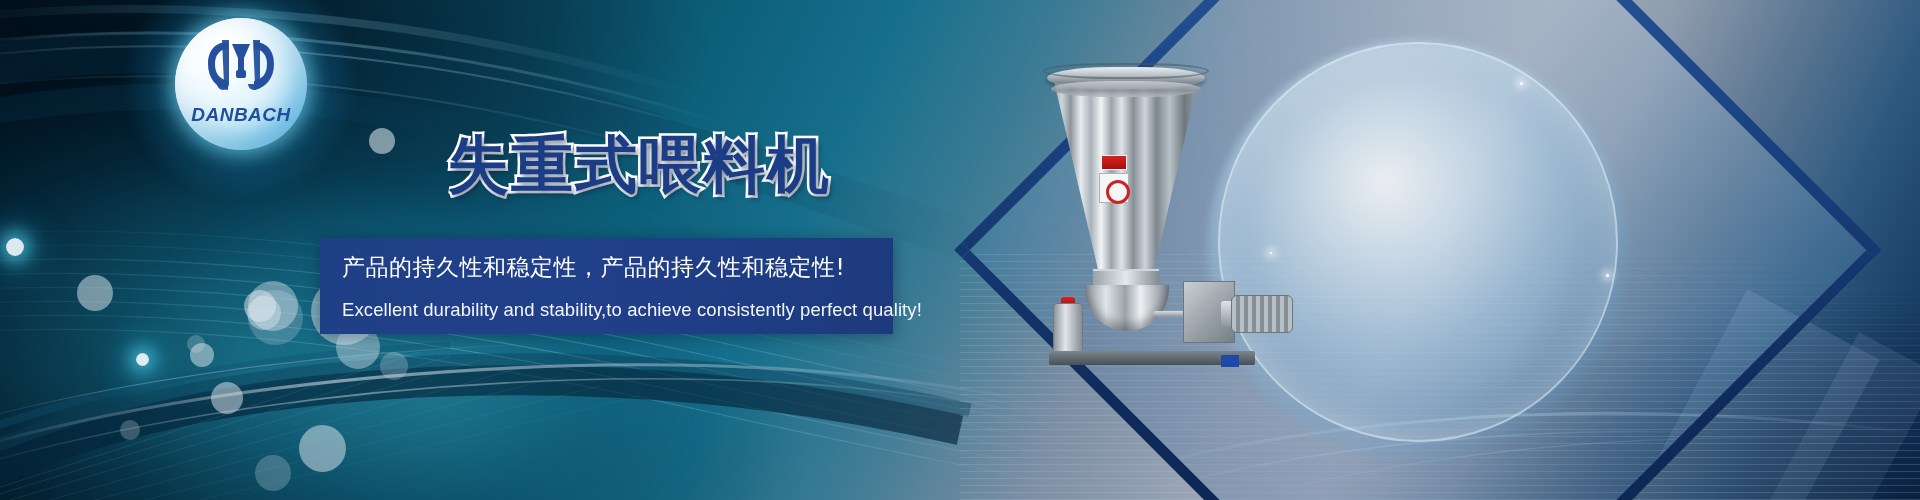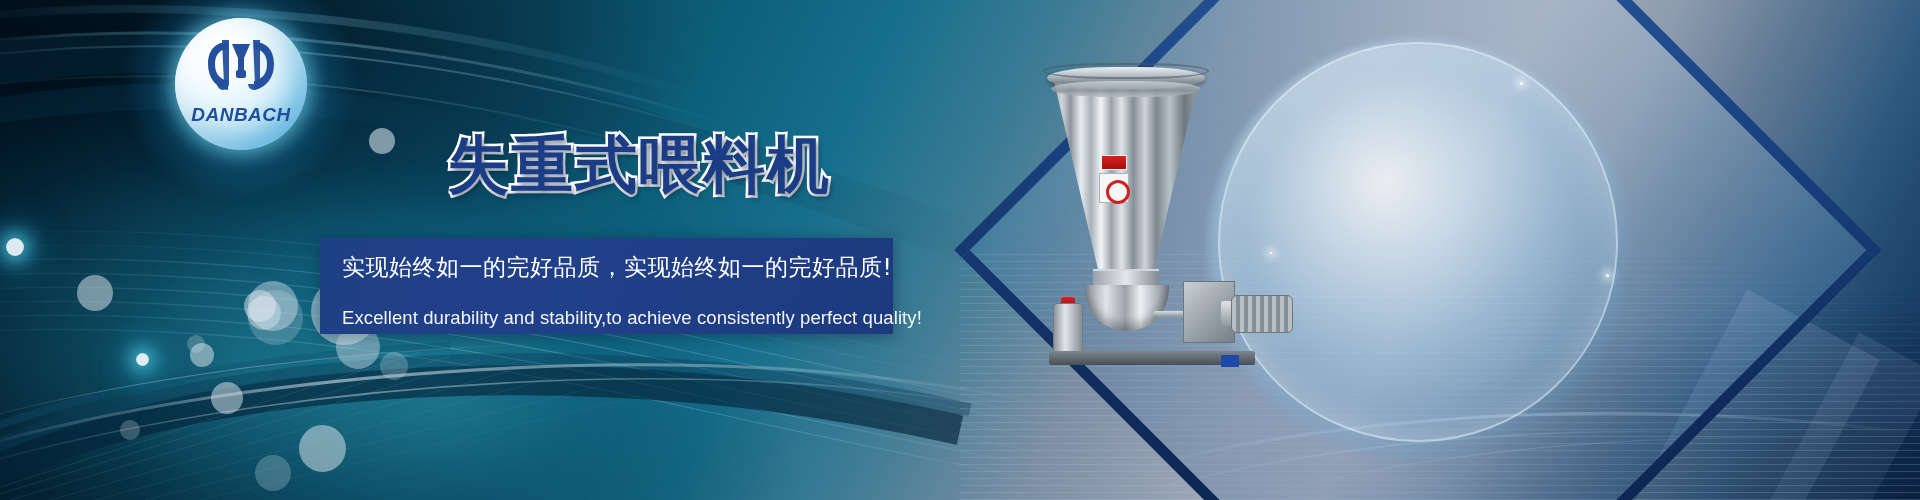--- a/index.html
+++ b/index.html
@@ -158,21 +158,21 @@
   }
   .subtitle-cn{
     font-family:"DejaVu Sans","Liberation Sans", sans-serif;
     font-size:23px;
     font-weight:500;
     color:#ffffff;
     letter-spacing:.5px;
     white-space:nowrap;
   }
   .subtitle-en{
-    margin-top:24px;
+    margin-top:16px;
     font-family:"Liberation Sans", sans-serif;
     font-size:18.5px;
     color:#f2f6fb;
     letter-spacing:.1px;
     white-space:nowrap;
   }
 
   
   .diamond-wrap{
     position:absolute;
@@ -478,21 +478,21 @@
           <rect x="34" y="36" width="10" height="8" rx="2"></rect>
         </g>
       </svg>
     </div>
     <div class="logo-text">DANBACH</div>
   </div>
 
   <div class="title">失重式喂料机</div>
 
   <div class="subtitle-box">
-    <div class="subtitle-cn">实现始终如一的完好品质，实现始终如一的完好品质!</div>
+    <div class="subtitle-cn">产品的持久性和稳定性，产品的持久性和稳定性!</div>
     <div class="subtitle-en">Excellent durability and stability,to achieve consistently perfect quality!</div>
   </div>
 
   <div class="diamond-wrap">
     <div class="diamond-frame"></div>
     <div class="diamond-inner-glow"></div>
     <div class="diamond-inner-ring"></div>
     <div class="sparkle" style="left:430px; top:160px;"></div>
     <div class="sparkle" style="left:516px; top:352px;"></div>
     <div class="sparkle" style="left:180px; top:330px; width:2px; height:2px;"></div>

